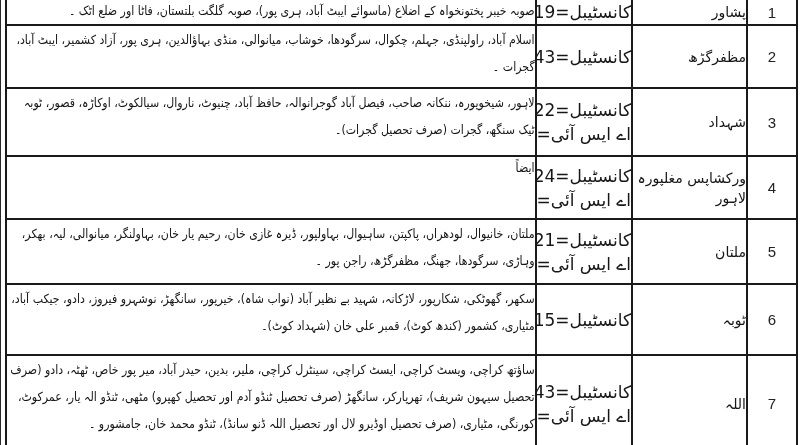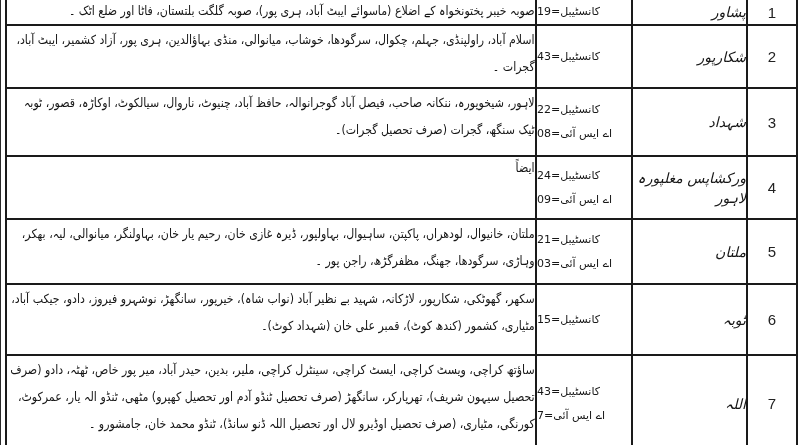--- a/index.html
+++ b/index.html
@@ -44,25 +44,24 @@
 
   td.serial-cell {
     text-align: center; vertical-align: middle;
     font-family: "Liberation Sans", sans-serif;
     font-size: 15px; color: #222222;
   }
   td.city-cell {
     text-align: right; vertical-align: middle;
     font-size: 14px; padding: 0 6px 0 2px;
     line-height: 20px;
-    font-style: italic;
   }
   td.quota-cell {
-    text-align: left; vertical-align: middle;
-    font-size: 11px; padding: 0 5px 0 2px;
+    text-align: center; vertical-align: middle;
+    font-size: 17px; padding: 0 5px 0 2px;
     line-height: 24px;
   }
   .count-line { display: block; white-space: nowrap; }
   .count-line:empty { display: none; }
   td.districts-cell {
     vertical-align: top; text-align: right;
     padding: 3px 6px 0 2px;
   }
   .districts-text {
     display: block;
@@ -95,21 +94,21 @@
           <td class="quota-cell">
             <span class="count-line">کانسٹیبل=19</span>
 
           </td>
           <td class="districts-cell">
               <span class="districts-text">صوبہ خیبر پختونخواہ کے اضلاع (ماسوائے ایبٹ آباد، ہری پور)، صوبہ گلگت بلتستان، فاٹا اور ضلع اٹک ۔</span>
             </td>
         </tr>
         <tr class="r2">
           <td class="serial-cell"><span>2</span></td>
-          <td class="city-cell"><span>شکارپور</span></td>
+          <td class="city-cell"><span>مظفرگڑھ</span></td>
           <td class="quota-cell">
             <span class="count-line">کانسٹیبل=43</span>
 
           </td>
           <td class="districts-cell">
               <span class="districts-text">اسلام آباد، راولپنڈی، جہلم، چکوال، سرگودھا، خوشاب، میانوالی، منڈی بہاؤالدین، ہری پور، آزاد کشمیر، ایبٹ آباد، گجرات ۔</span>
             </td>
         </tr>
         <tr class="r3">
           <td class="serial-cell"><span>3</span></td>

